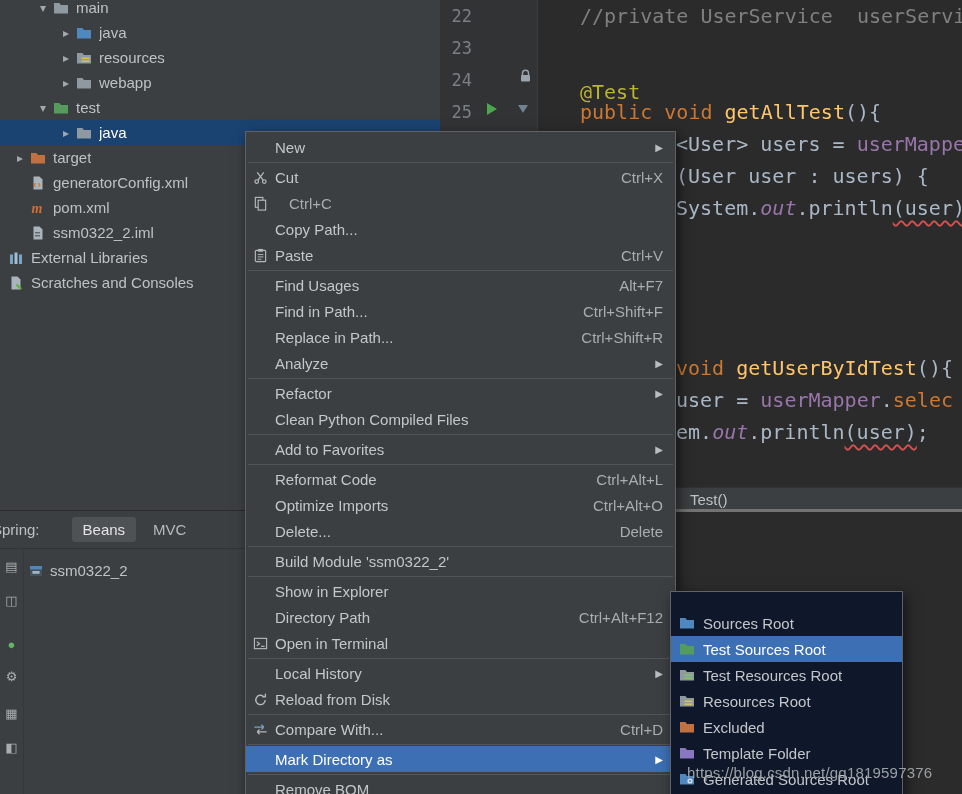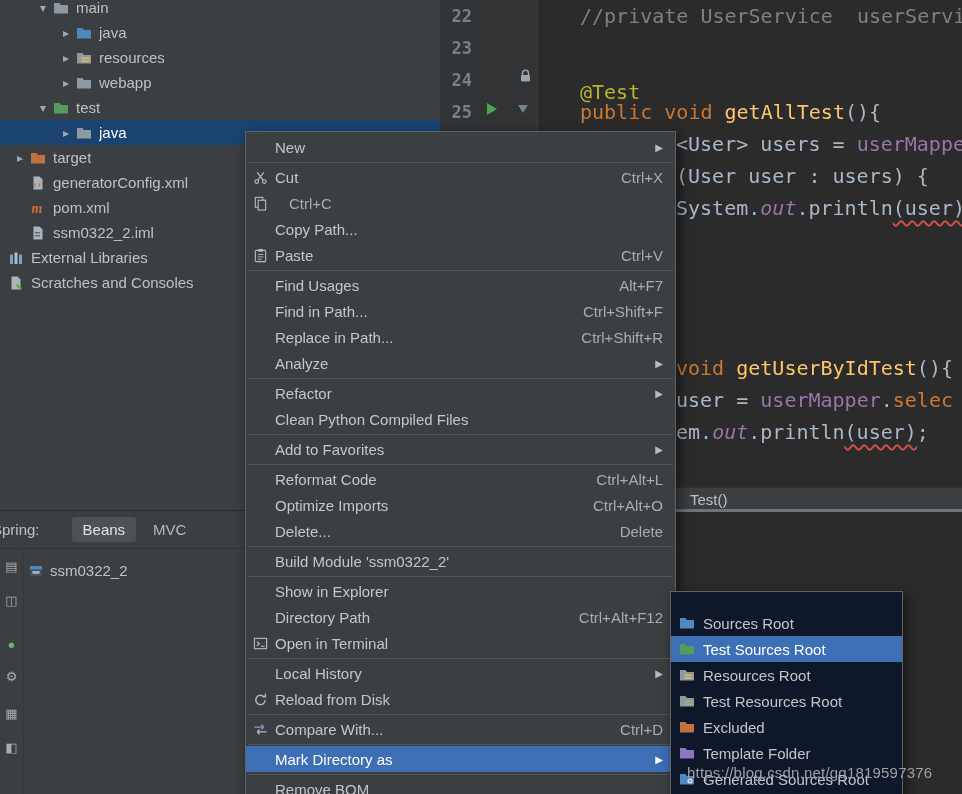--- a/index.html
+++ b/index.html
@@ -11,21 +11,21 @@
   .tree-row{position:absolute;left:0;width:440px;height:25px;display:flex;align-items:center;
             color:#bec2c5;font-size:15px;box-sizing:border-box;white-space:nowrap;}
   .tree-row.selected{background:#1b4371;color:#ffffff;}
   .tree-arrow{width:20px;flex:0 0 20px;text-align:center;color:#a3a8ac;font-size:12px;}
   .tree-icon{width:16px;height:16px;flex:0 0 16px;margin-right:7px;display:inline-flex;}
   .tree-label{overflow:hidden;}
 
   
   .gutter{position:absolute;left:440px;top:0;width:97px;height:794px;background:#313335;border-right:1px solid #3a3d3f;z-index:1;}
   .gnum{position:absolute;left:2px;width:30px;height:32px;text-align:right;
-        font-family:"DejaVu Sans Mono",monospace;font-size:17px;line-height:32px;color:#7b8084;font-weight:bold;}
+        font-family:"DejaVu Sans Mono",monospace;font-size:17px;line-height:32px;color:#7b8084;}
   .code-line{position:absolute;height:32px;white-space:pre;
              font-family:"DejaVu Sans Mono",monospace;font-size:20px;line-height:32px;z-index:2;}
   .tok-comment{color:#808080;}
   .tok-ann{color:#bbb529;}
   .tok-kw{color:#cc7832;}
   .tok-fn{color:#ffc66b;}
   .tok-field{color:#9876aa;}
   .tok-static{color:#9876aa;font-style:italic;}
   .tok-plain{color:#a9b7c6;}
   .err{text-decoration-line:underline;text-decoration-style:wavy;text-decoration-color:#d25252;
@@ -437,35 +437,35 @@
           <svg width="16" height="16" viewBox="0 0 16 16">
             <path d="M1 3h5.4L8 5h7v8.5H1z" fill="#549b5d"></path>
           </svg>
         </span>
         <span>Test Sources Root</span>
       </div>
       <div class="sub-item">
         <span class="sub-icon">
           <svg width="16" height="16" viewBox="0 0 16 16">
             <path d="M1 3h5.4L8 5h7v8.5H1z" fill="#8f99a1"></path>
+            <rect x="5.5" y="7.5" width="8" height="1.6" fill="#7fc26a"></rect>
+            <rect x="5.5" y="10.4" width="8" height="1.6" fill="#7fc26a"></rect>
+          </svg>
+        </span>
+        <span>Test Resources Root</span>
+      </div>
+      <div class="sub-item">
+        <span class="sub-icon">
+          <svg width="16" height="16" viewBox="0 0 16 16">
+            <path d="M1 3h5.4L8 5h7v8.5H1z" fill="#8f99a1"></path>
             <rect x="5.5" y="7.5" width="8" height="1.6" fill="#d8c04f"></rect>
             <rect x="5.5" y="10.4" width="8" height="1.6" fill="#d8c04f"></rect>
           </svg>
         </span>
         <span>Resources Root</span>
-      </div>
-      <div class="sub-item">
-        <span class="sub-icon">
-          <svg width="16" height="16" viewBox="0 0 16 16">
-            <path d="M1 3h5.4L8 5h7v8.5H1z" fill="#8f99a1"></path>
-            <rect x="5.5" y="7.5" width="8" height="1.6" fill="#7fc26a"></rect>
-            <rect x="5.5" y="10.4" width="8" height="1.6" fill="#7fc26a"></rect>
-          </svg>
-        </span>
-        <span>Test Resources Root</span>
       </div>
       <div class="sub-item">
         <span class="sub-icon">
           <svg width="16" height="16" viewBox="0 0 16 16">
             <path d="M1 3h5.4L8 5h7v8.5H1z" fill="#c1703f"></path>
           </svg>
         </span>
         <span>Excluded</span>
       </div>
       <div class="sub-item">

